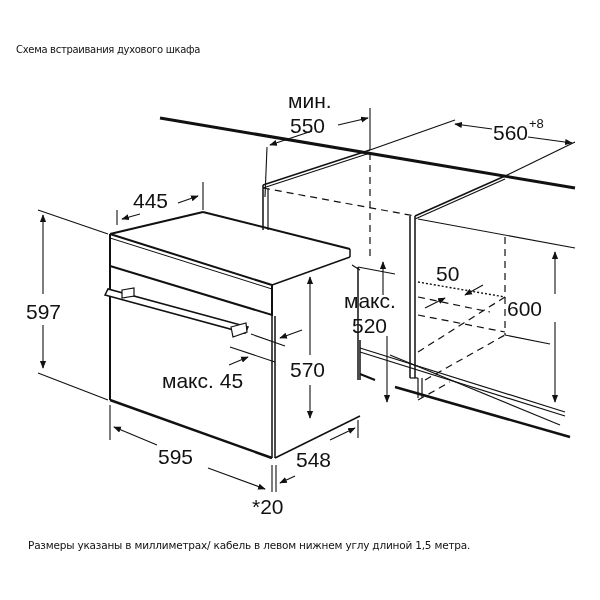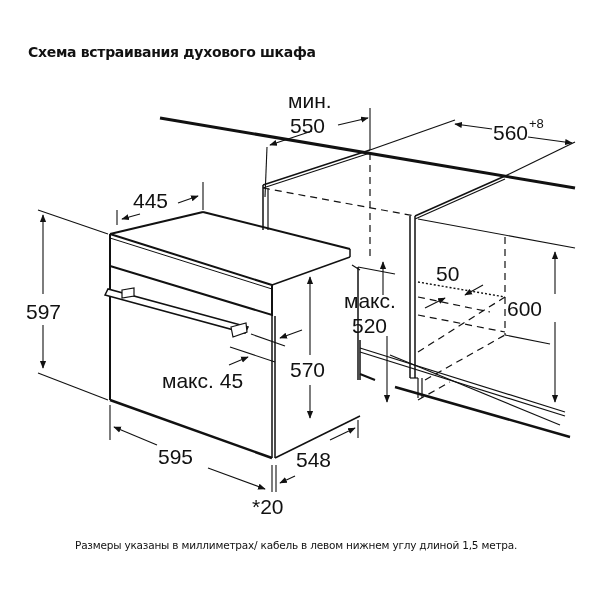--- a/index.html
+++ b/index.html
@@ -1,18 +1,18 @@
 <!DOCTYPE html>
 <html><head>
 <meta charset="utf-8">
 <style>
   html, body { margin: 0; padding: 0; background: #ffffff; }
   body { width: 600px; height: 600px; position: relative; overflow: hidden; font-family: "Liberation Sans", sans-serif; color: #111; }
-  .title { position: absolute; left: 28px; top: 44px; font-size: 14px; font-weight: bold; font-family: "DejaVu Sans", sans-serif; letter-spacing: -0.3px; }
-  .caption { position: absolute; left: 28px; top: 539px; font-size: 10.5px; font-family: "DejaVu Sans", sans-serif; letter-spacing: -0.2px; margin-left: 47px; }
+  .title { position: absolute; left: 16px; top: 44px; font-size: 10px; font-weight: normal; font-family: "DejaVu Sans", sans-serif; letter-spacing: -0.3px; }
+  .caption { position: absolute; left: 28px; top: 539px; font-size: 10.5px; font-family: "DejaVu Sans", sans-serif; letter-spacing: -0.2px; }
   svg.diagram { position: absolute; left: 0; top: 0; }
   .dim { font-family: "Liberation Sans", sans-serif; font-size: 21px; fill: #111; }
   .dim-small { font-family: "Liberation Sans", sans-serif; font-size: 13px; fill: #111; }
 </style>
 </head>
 <body>
 
 <div class="title">Схема встраивания духового шкафа</div>
 
 <svg class="diagram" width="600" height="600" viewBox="0 0 600 600" xmlns="http://www.w3.org/2000/svg">

